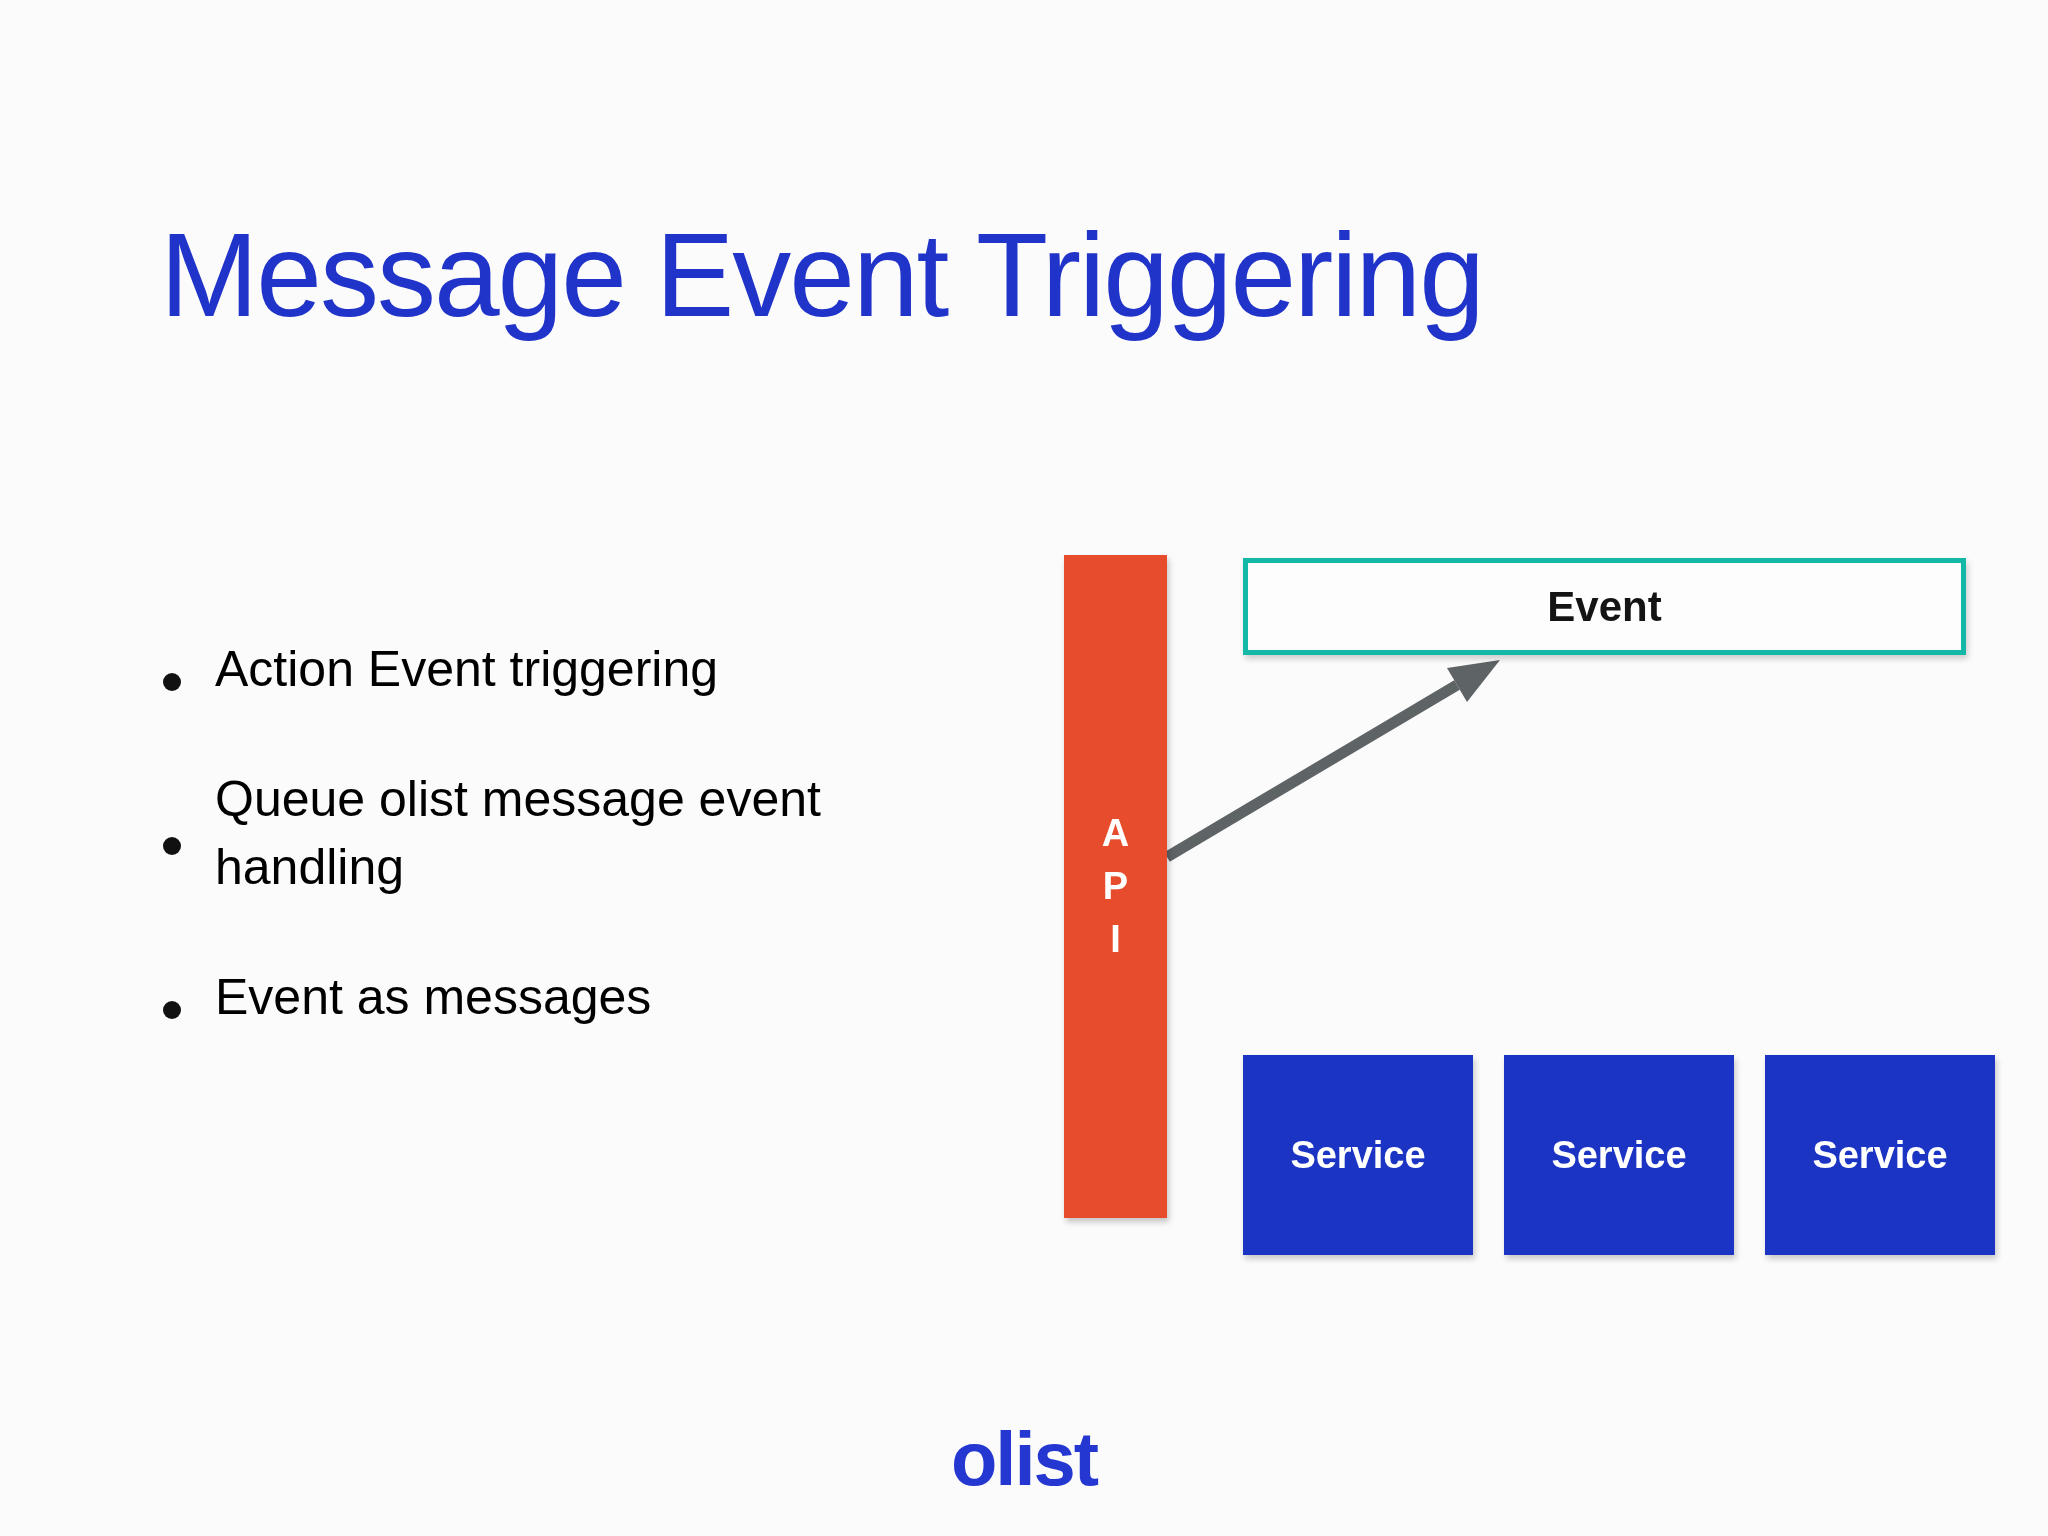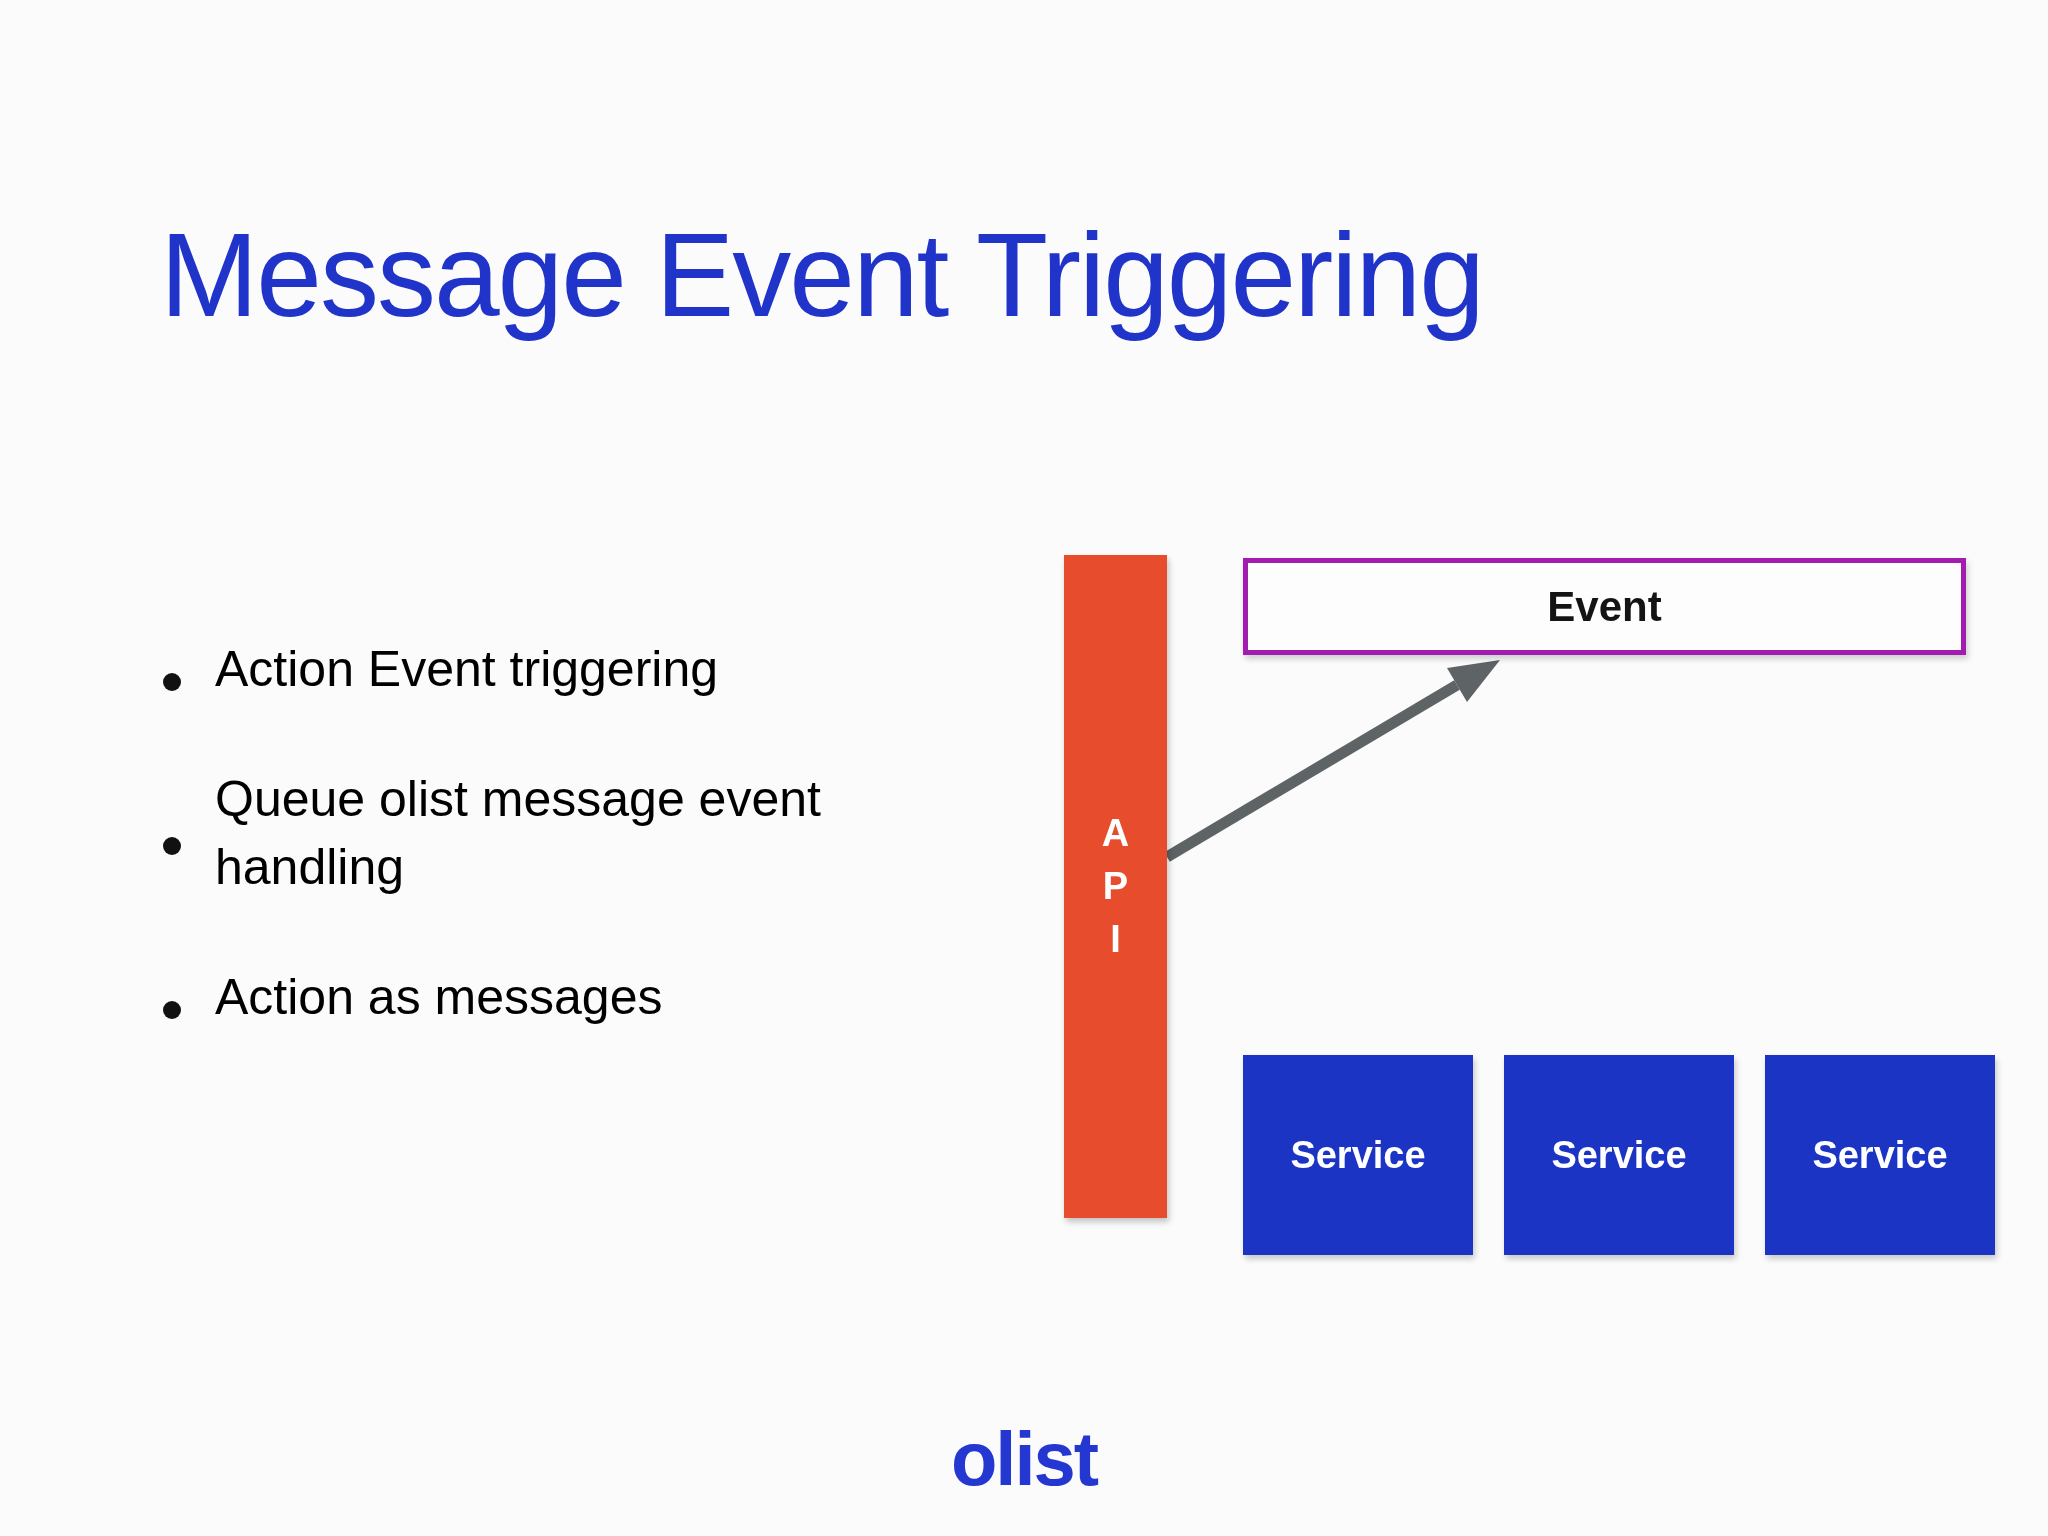--- a/index.html
+++ b/index.html
@@ -80,21 +80,21 @@
     white-space: pre-line;
   }
 
   .event-box {
     position: absolute;
     left: 1243px;
     top: 558px;
     width: 723px;
     height: 97px;
     background: #FDFDFD;
-    border: 5px solid #a21caf;
+    border: 5px solid #14b8a6;
     box-sizing: border-box;
     box-shadow: 2px 4px 6px rgba(0,0,0,0.18);
     display: flex;
     align-items: center;
     justify-content: center;
   }
   .event-label {
     color: #141414;
     font-size: 42px;
     font-weight: 700;
@@ -155,21 +155,21 @@
       <span class="bullet-dot"></span>
       <span class="bullet-text">Action Event triggering</span>
     </div>
     <div class="bullet-item">
       <span class="bullet-dot"></span>
       <span class="bullet-text">Queue olist message event
 handling</span>
     </div>
     <div class="bullet-item">
       <span class="bullet-dot"></span>
-      <span class="bullet-text">Action as messages</span>
+      <span class="bullet-text">Event as messages</span>
     </div>
   </div>
 
   <svg class="arrow-layer" viewBox="0 0 2048 1536" xmlns="http://www.w3.org/2000/svg">
     <line x1="1167" y1="857" x2="1457" y2="685" stroke="#5E6366" stroke-width="11"></line>
     <polygon points="1500,660 1467,702 1447,668" fill="#5E6366"></polygon>
   </svg>
 
   <div class="api-bar">
     <div class="api-label">A

